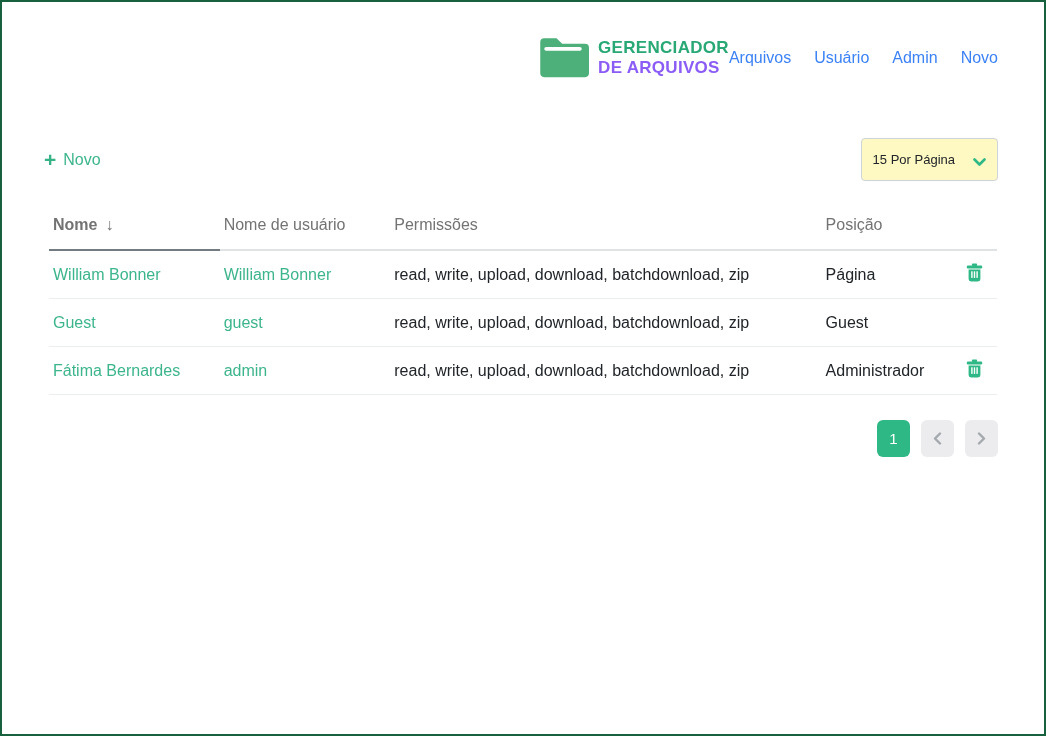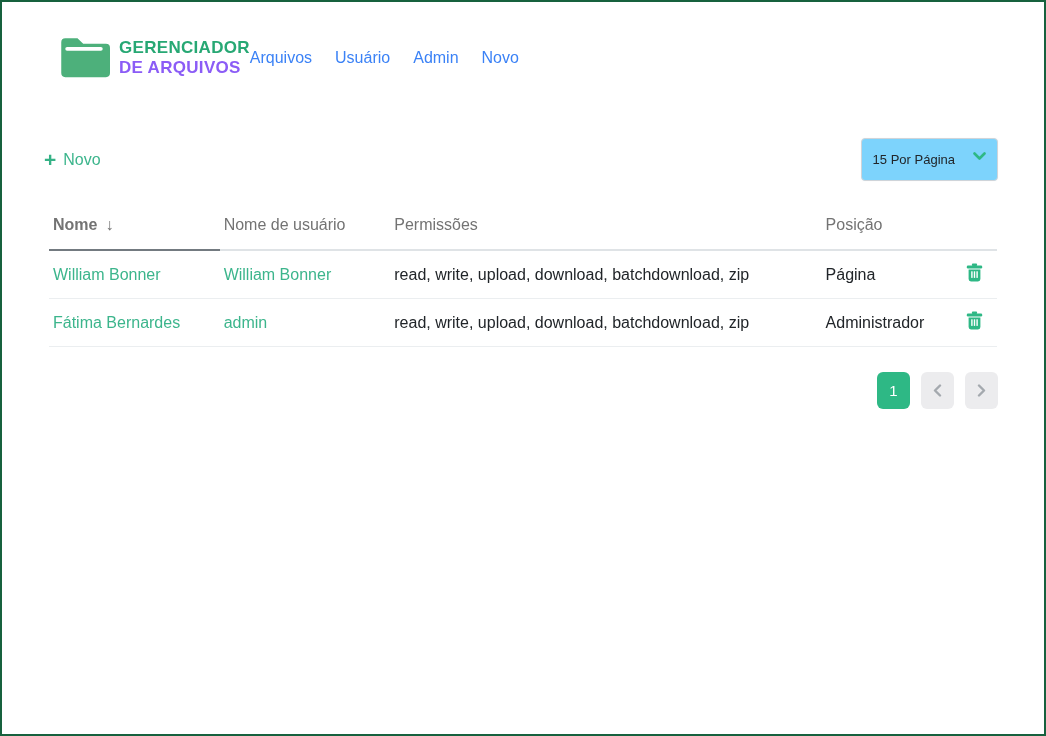--- a/index.html
+++ b/index.html
@@ -7,21 +7,21 @@
   body {
     border: 2px solid #17613e;
     background: #ffffff;
     font-family: "Liberation Sans", sans-serif;
     color: #212529;
     overflow: hidden;
   }
   
   .header {
     display: flex;
-    justify-content: flex-start;
+    justify-content: flex-end;
     align-items: center;
     padding: 32px 46px 0 56px;
   }
   .logo { display: flex; align-items: center; gap: 9px; cursor: pointer; }
   .logo-text { font-weight: bold; font-size: 17px; line-height: 1.18; letter-spacing: .3px; }
   .logo-line1 { color: #27a874; }
   .logo-line2 { color: #8b5cf6; }
   .nav { display: flex; gap: 23px; font-size: 16px; color: #333333; }
   .nav-link { cursor: pointer; text-decoration: none; color: #3b82f6; }
   
@@ -31,23 +31,23 @@
     align-items: center;
     padding: 0 46px 0 42px;
     margin-top: 56px;
   }
   .new-link {
     display: flex; align-items: center; gap: 7px;
     color: #3cb58c; font-size: 16px; cursor: pointer; text-decoration: none;
   }
   .plus-icon { font-size: 21px; font-weight: bold; line-height: 1; color: #35b286; }
   .per-page {
-    display: flex; align-items: flex-start; gap: 18px;
+    display: flex; align-items: flex-end; gap: 18px;
     border: 1px solid #cfd4d9; border-radius: 4px;
-    background: #7dd3fc; padding: 13px 11px;
+    background: #fef9c3; padding: 13px 11px;
     font-size: 13px; color: #212529; cursor: pointer;
     box-shadow: 0 0 2px rgba(0,0,0,.04);
   }
   
   .table-wrap { padding: 0 47px; margin-top: 27px; }
   table { width: 100%; border-collapse: collapse; font-size: 16px; table-layout: fixed; }
   col.c-name { width: 18%; } col.c-user { width: 18%; }
   col.c-perm { width: 45.5%; } col.c-role { width: 14%; } col.c-act { width: 4.5%; }
   th {
     text-align: left; font-weight: normal; color: #737373;
@@ -149,20 +149,38 @@
           <rect x="0.8" y="2.6" width="15.4" height="2.8" rx="1.2"></rect>
           <path d="M2.6 6.6 h11.8 v9.4 a2.4 2.4 0 0 1 -2.4 2.4 h-7 a2.4 2.4 0 0 1 -2.4 -2.4 z"></path>
           <rect x="5.2" y="8.3" width="1.4" height="6.6" fill="#ffffff"></rect>
           <rect x="7.8" y="8.3" width="1.4" height="6.6" fill="#ffffff"></rect>
           <rect x="10.4" y="8.3" width="1.4" height="6.6" fill="#ffffff"></rect>
         </svg>
       </span>
     </td>
   </tr>
         <tr>
+    <td><a class="green-link">Guest</a></td>
+    <td><a class="green-link">guest</a></td>
+    <td>read, write, upload, download, batchdownload, zip</td>
+    <td>Guest</td>
+    <td class="actions">
+      <span class="trash hidden">
+        <svg width="17" height="19" viewBox="0 0 17 19" fill="#2eb885">
+          <rect x="5.9" y="0.5" width="5.2" height="2.4" rx="0.9"></rect>
+          <rect x="0.8" y="2.6" width="15.4" height="2.8" rx="1.2"></rect>
+          <path d="M2.6 6.6 h11.8 v9.4 a2.4 2.4 0 0 1 -2.4 2.4 h-7 a2.4 2.4 0 0 1 -2.4 -2.4 z"></path>
+          <rect x="5.2" y="8.3" width="1.4" height="6.6" fill="#ffffff"></rect>
+          <rect x="7.8" y="8.3" width="1.4" height="6.6" fill="#ffffff"></rect>
+          <rect x="10.4" y="8.3" width="1.4" height="6.6" fill="#ffffff"></rect>
+        </svg>
+      </span>
+    </td>
+  </tr>
+        <tr>
     <td><a class="green-link">Fátima Bernardes</a></td>
     <td><a class="green-link">admin</a></td>
     <td>read, write, upload, download, batchdownload, zip</td>
     <td>Administrador</td>
     <td class="actions">
       <span class="trash">
         <svg width="17" height="19" viewBox="0 0 17 19" fill="#2eb885">
           <rect x="5.9" y="0.5" width="5.2" height="2.4" rx="0.9"></rect>
           <rect x="0.8" y="2.6" width="15.4" height="2.8" rx="1.2"></rect>
           <path d="M2.6 6.6 h11.8 v9.4 a2.4 2.4 0 0 1 -2.4 2.4 h-7 a2.4 2.4 0 0 1 -2.4 -2.4 z"></path>

